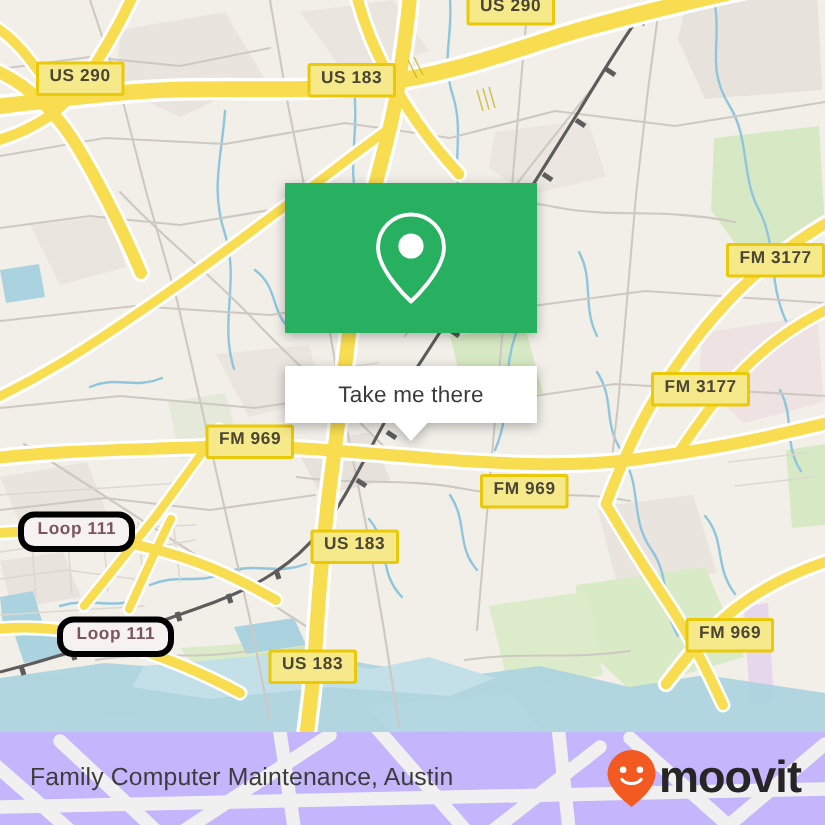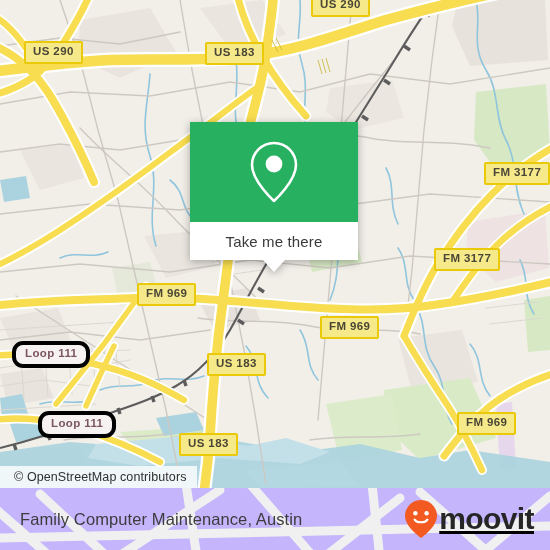--- a/index.html
+++ b/index.html
@@ -64,20 +64,21 @@
     justify-content: center;
   }
   #popup-pin-icon { display: block; }
   #popup-footer {
     position: relative;
     height: 38px;
     background: #ffffff;
     display: flex;
     align-items: center;
     justify-content: center;
+    margin-top: 22px;
   }
   #popup-cta-label {
     font-size: 15px;
     color: #3a3a3a;
     letter-spacing: 0.15px;
   }
   #popup-tail {
     position: absolute;
     left: 50%;
     bottom: -12px;
@@ -142,21 +143,20 @@
   }
   #brand-logo {
     position: absolute;
     right: 16px;
     top: 50%;
     transform: translateY(-50%);
     display: flex;
     align-items: center;
     gap: 1px;
     z-index: 2;
-    text-decoration: underline;
   }
   #brand-wordmark {
     font-size: 30px;
     font-weight: bold;
     color: #262626;
     letter-spacing: -0.6px;
     line-height: 1;
   }
 </style>
 </head>
@@ -377,21 +377,20 @@
           <path d="M27 3 C14.85 3 5 12.85 5 25 C5 41 27 61 27 61 C27 61 49 41 49 25 C49 12.85 39.15 3 27 3 Z" fill="none" stroke="#ffffff" stroke-width="2.6" stroke-linejoin="round"></path>
           <circle cx="27" cy="24" r="8.4" fill="#ffffff"></circle>
         </svg>
       </div>
       <div id="popup-footer">
         <span id="popup-cta-label">Take me there</span>
         <div id="popup-tail"></div>
       </div>
     </div>
 
-    <div id="osm-attribution">© OpenStreetMap contributors</div>
   </div>
 
   <div id="footer-bar">
 
     <svg id="footer-pattern" width="550" height="110" viewBox="0 0 550 110">
       <g fill="none" stroke="#f0f0f0" stroke-width="9" stroke-linecap="round">
         <path d="M-10,36 L70,106"></path>
         <path d="M40,26 L130,110"></path>
         <path d="M110,94 L220,22"></path>
         <path d="M250,16 L330,108"></path>

